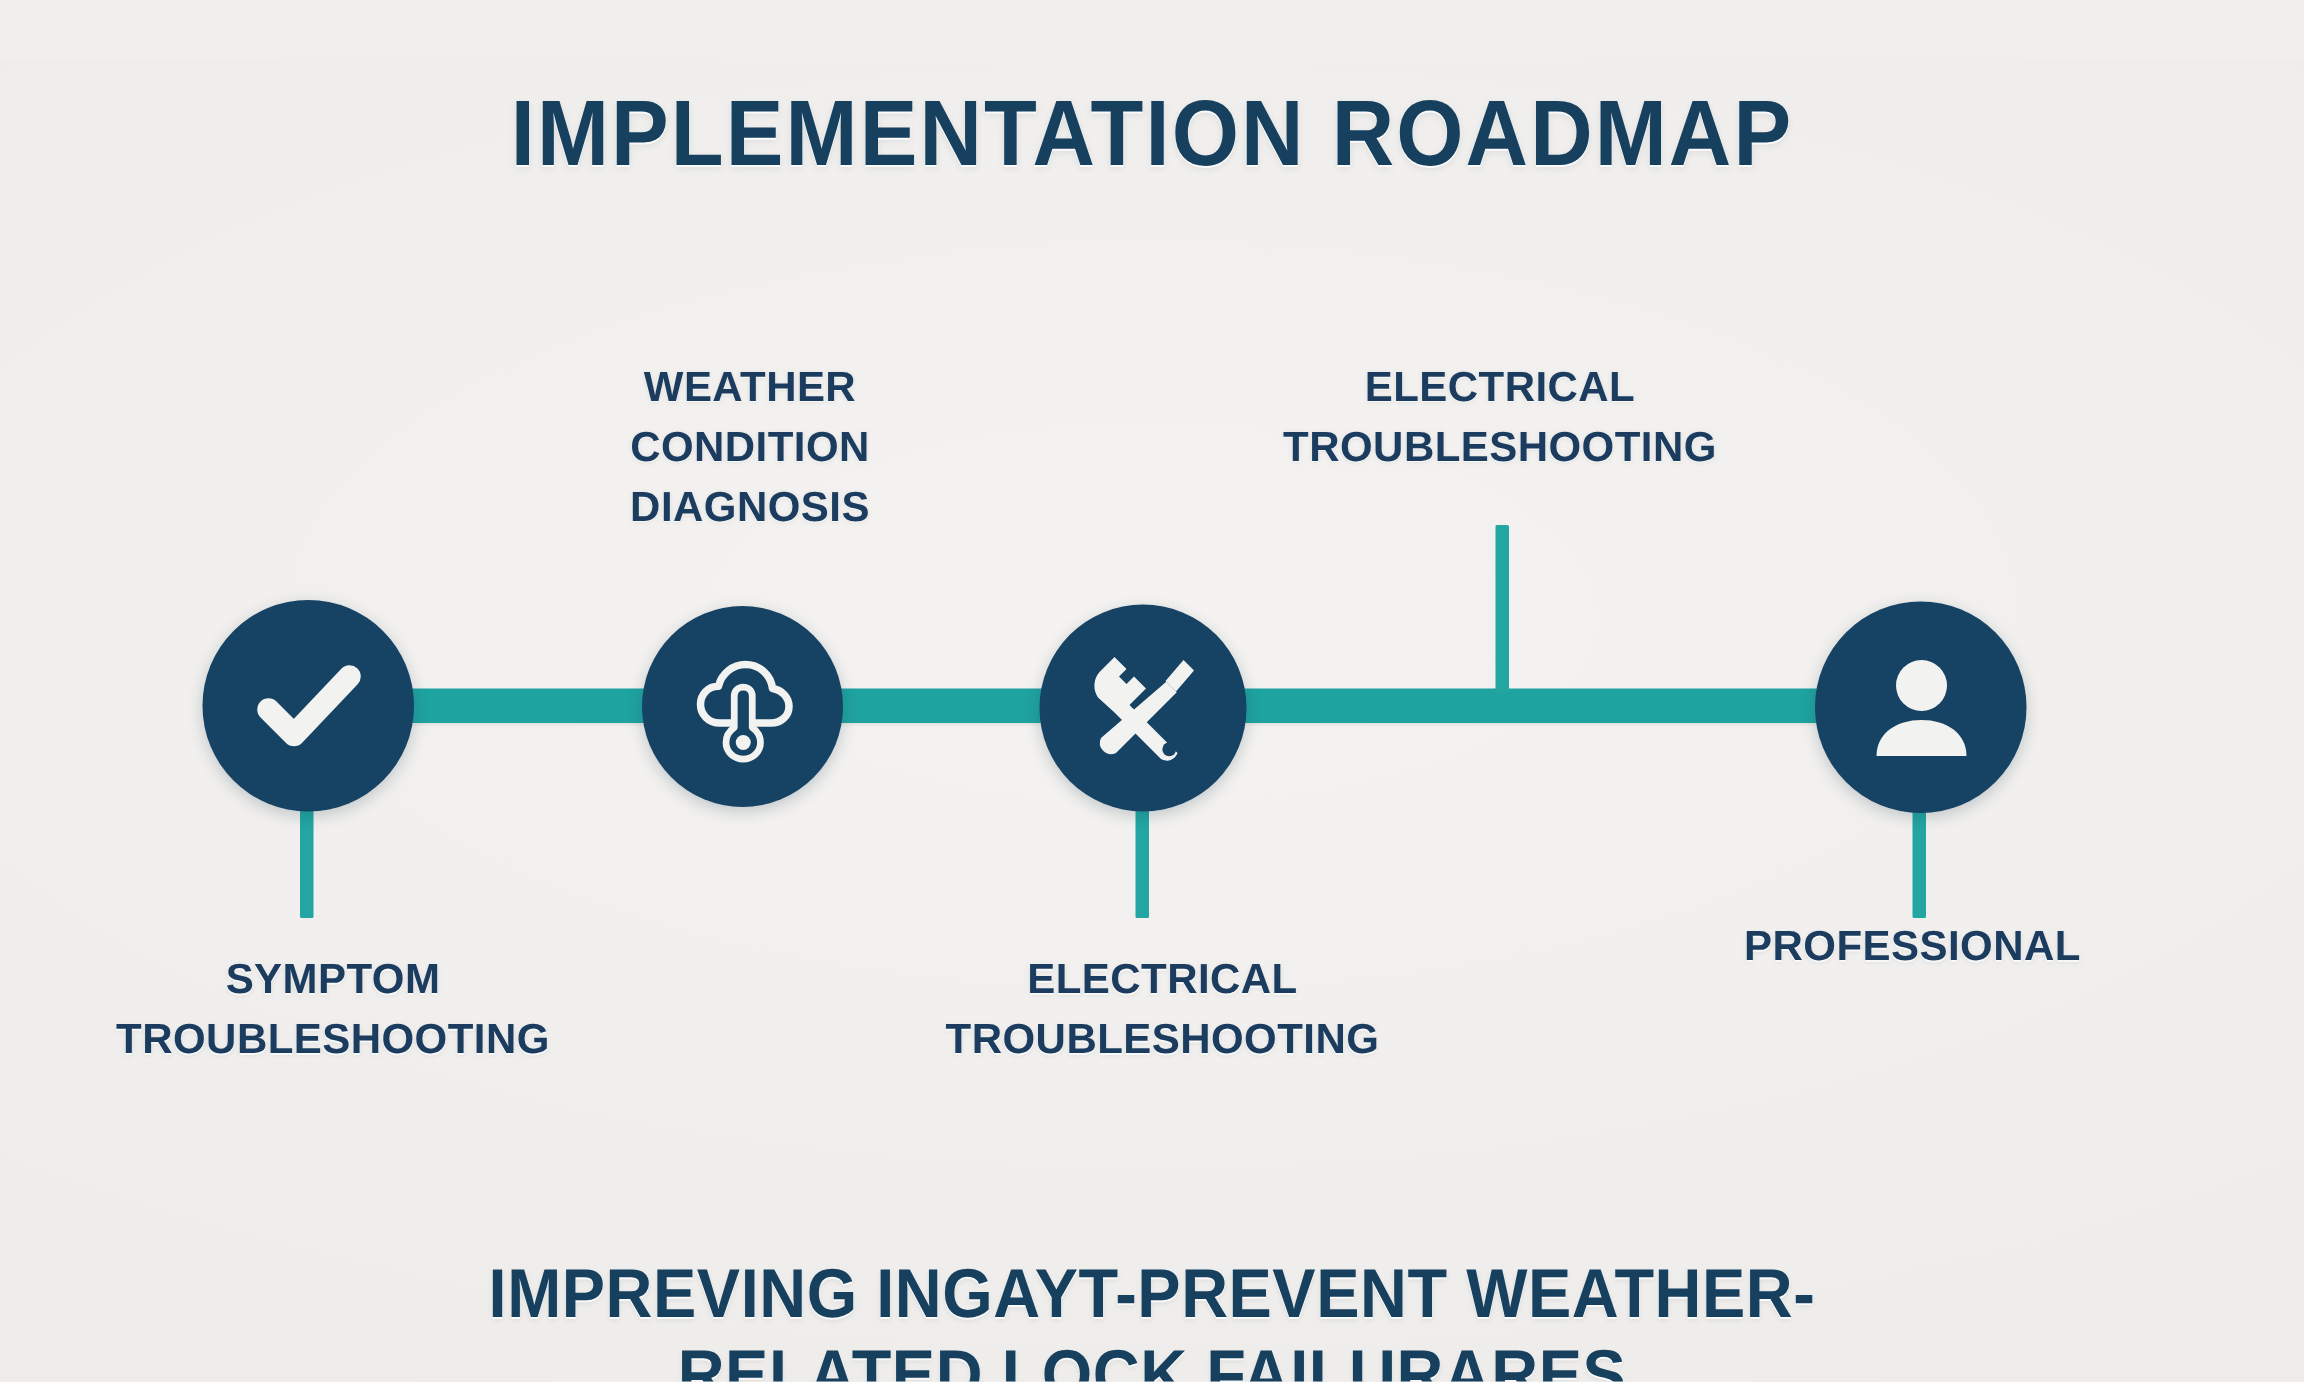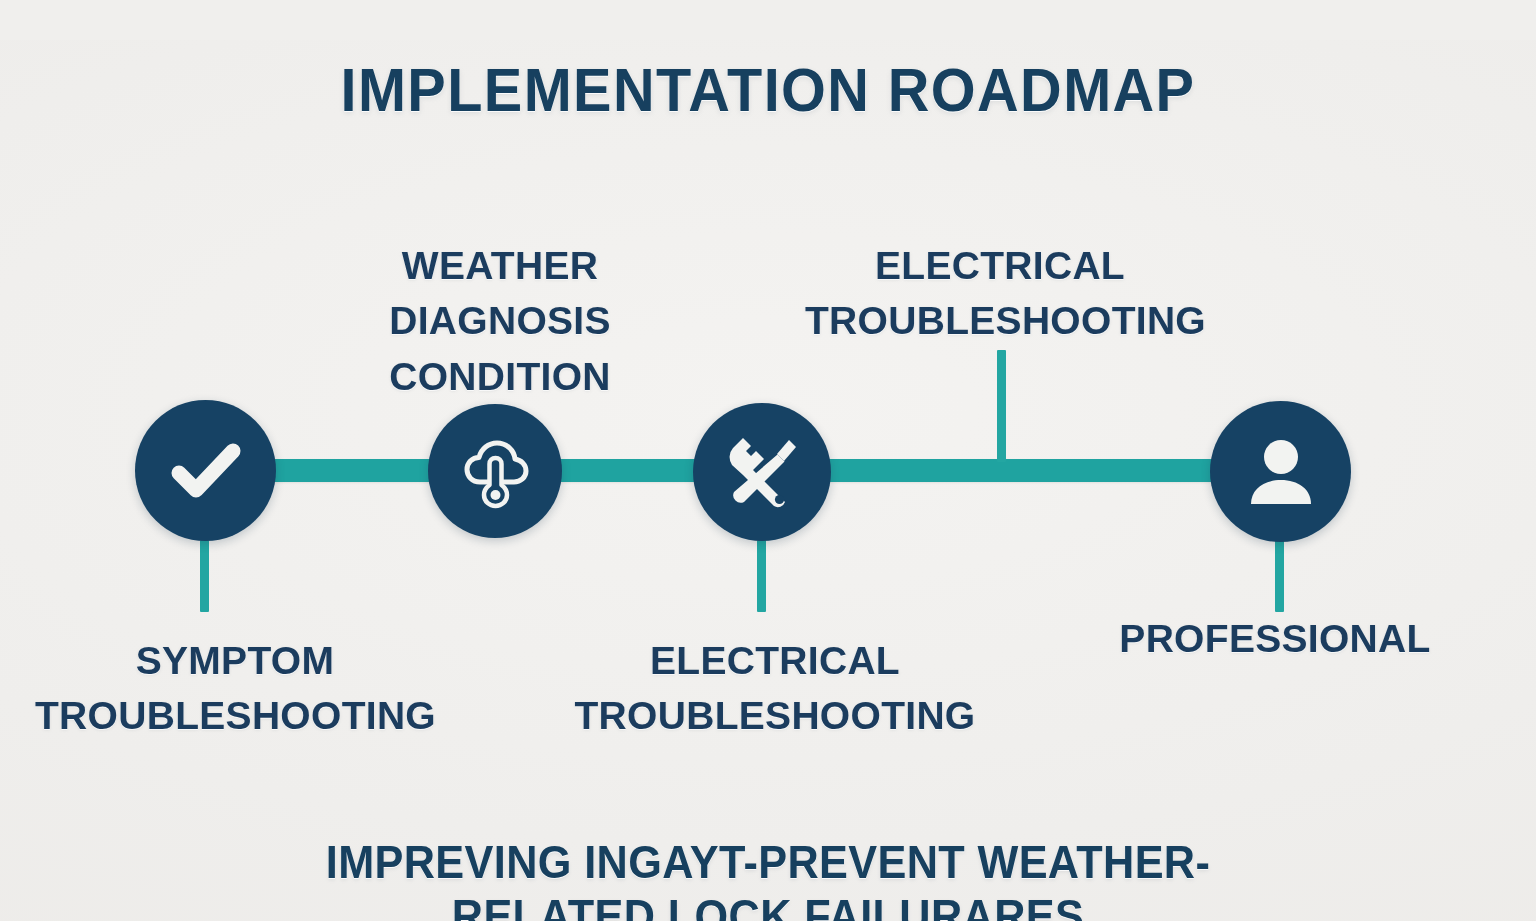--- a/index.html
+++ b/index.html
@@ -99,32 +99,32 @@
   .node.n3 { left: 693px;  top: 363px; width: 138px; height: 138px; }
   .node.n4 { left: 1210px; top: 361px; width: 141px; height: 141px; }
 
   .node svg { display: block; }
 
   
   .label {
     position: absolute;
     text-align: center;
     font-family: "Liberation Sans", sans-serif;
-    font-size: 39px;
+    font-size: 28px;
     font-weight: bold;
     line-height: 1.42;
     letter-spacing: 0.3px;
     color: #1b3c5e;
     text-shadow: 0 1px 0 rgba(255,255,255,0.75), 0 1px 3px rgba(150,158,168,0.25);
   }
   .label .ln { display: block; }
 
   .label.l-above-2 { left: 330px; top: 198px; width: 340px; }
   .label.l-above-3 { left: 805px; top: 198px; width: 390px; }
-  .label.l-below-1 { left: 35px;  top: 593px; width: 400px; }
+  .label.l-below-1 { left: 22px;  top: 593px; width: 400px; }
   .label.l-below-3 { left: 560px; top: 593px; width: 430px; }
   .label.l-below-4 { left: 1085px;top: 571px; width: 380px; }
 </style>
 </head>
 <body>
 
 <div id="infographic">
 
   <div class="title">IMPLEMENTATION ROADMAP</div>
 
@@ -180,22 +180,22 @@
     <span>
       <svg width="80" height="80" viewBox="0 0 80 80" aria-hidden="true">
         <circle cx="40" cy="25" r="17" fill="#f2f3f1"></circle>
         <path d="M10 72 C10 57 23 48 40 48 C57 48 70 57 70 72 Z" fill="#f2f3f1"></path>
       </svg>
     </span>
   </div>
 
   <div class="label l-above-2">
     <span class="ln">WEATHER</span>
+    <span class="ln">CONDITION</span>
     <span class="ln">DIAGNOSIS</span>
-    <span class="ln">CONDITION</span>
   </div>
 
   <div class="label l-above-3">
     <span class="ln">ELECTRICAL</span>
     <span class="ln">TROUBLESHOOTING</span>
   </div>
 
   <div class="label l-below-1">
     <span class="ln">SYMPTOM</span>
     <span class="ln">TROUBLESHOOTING</span>

